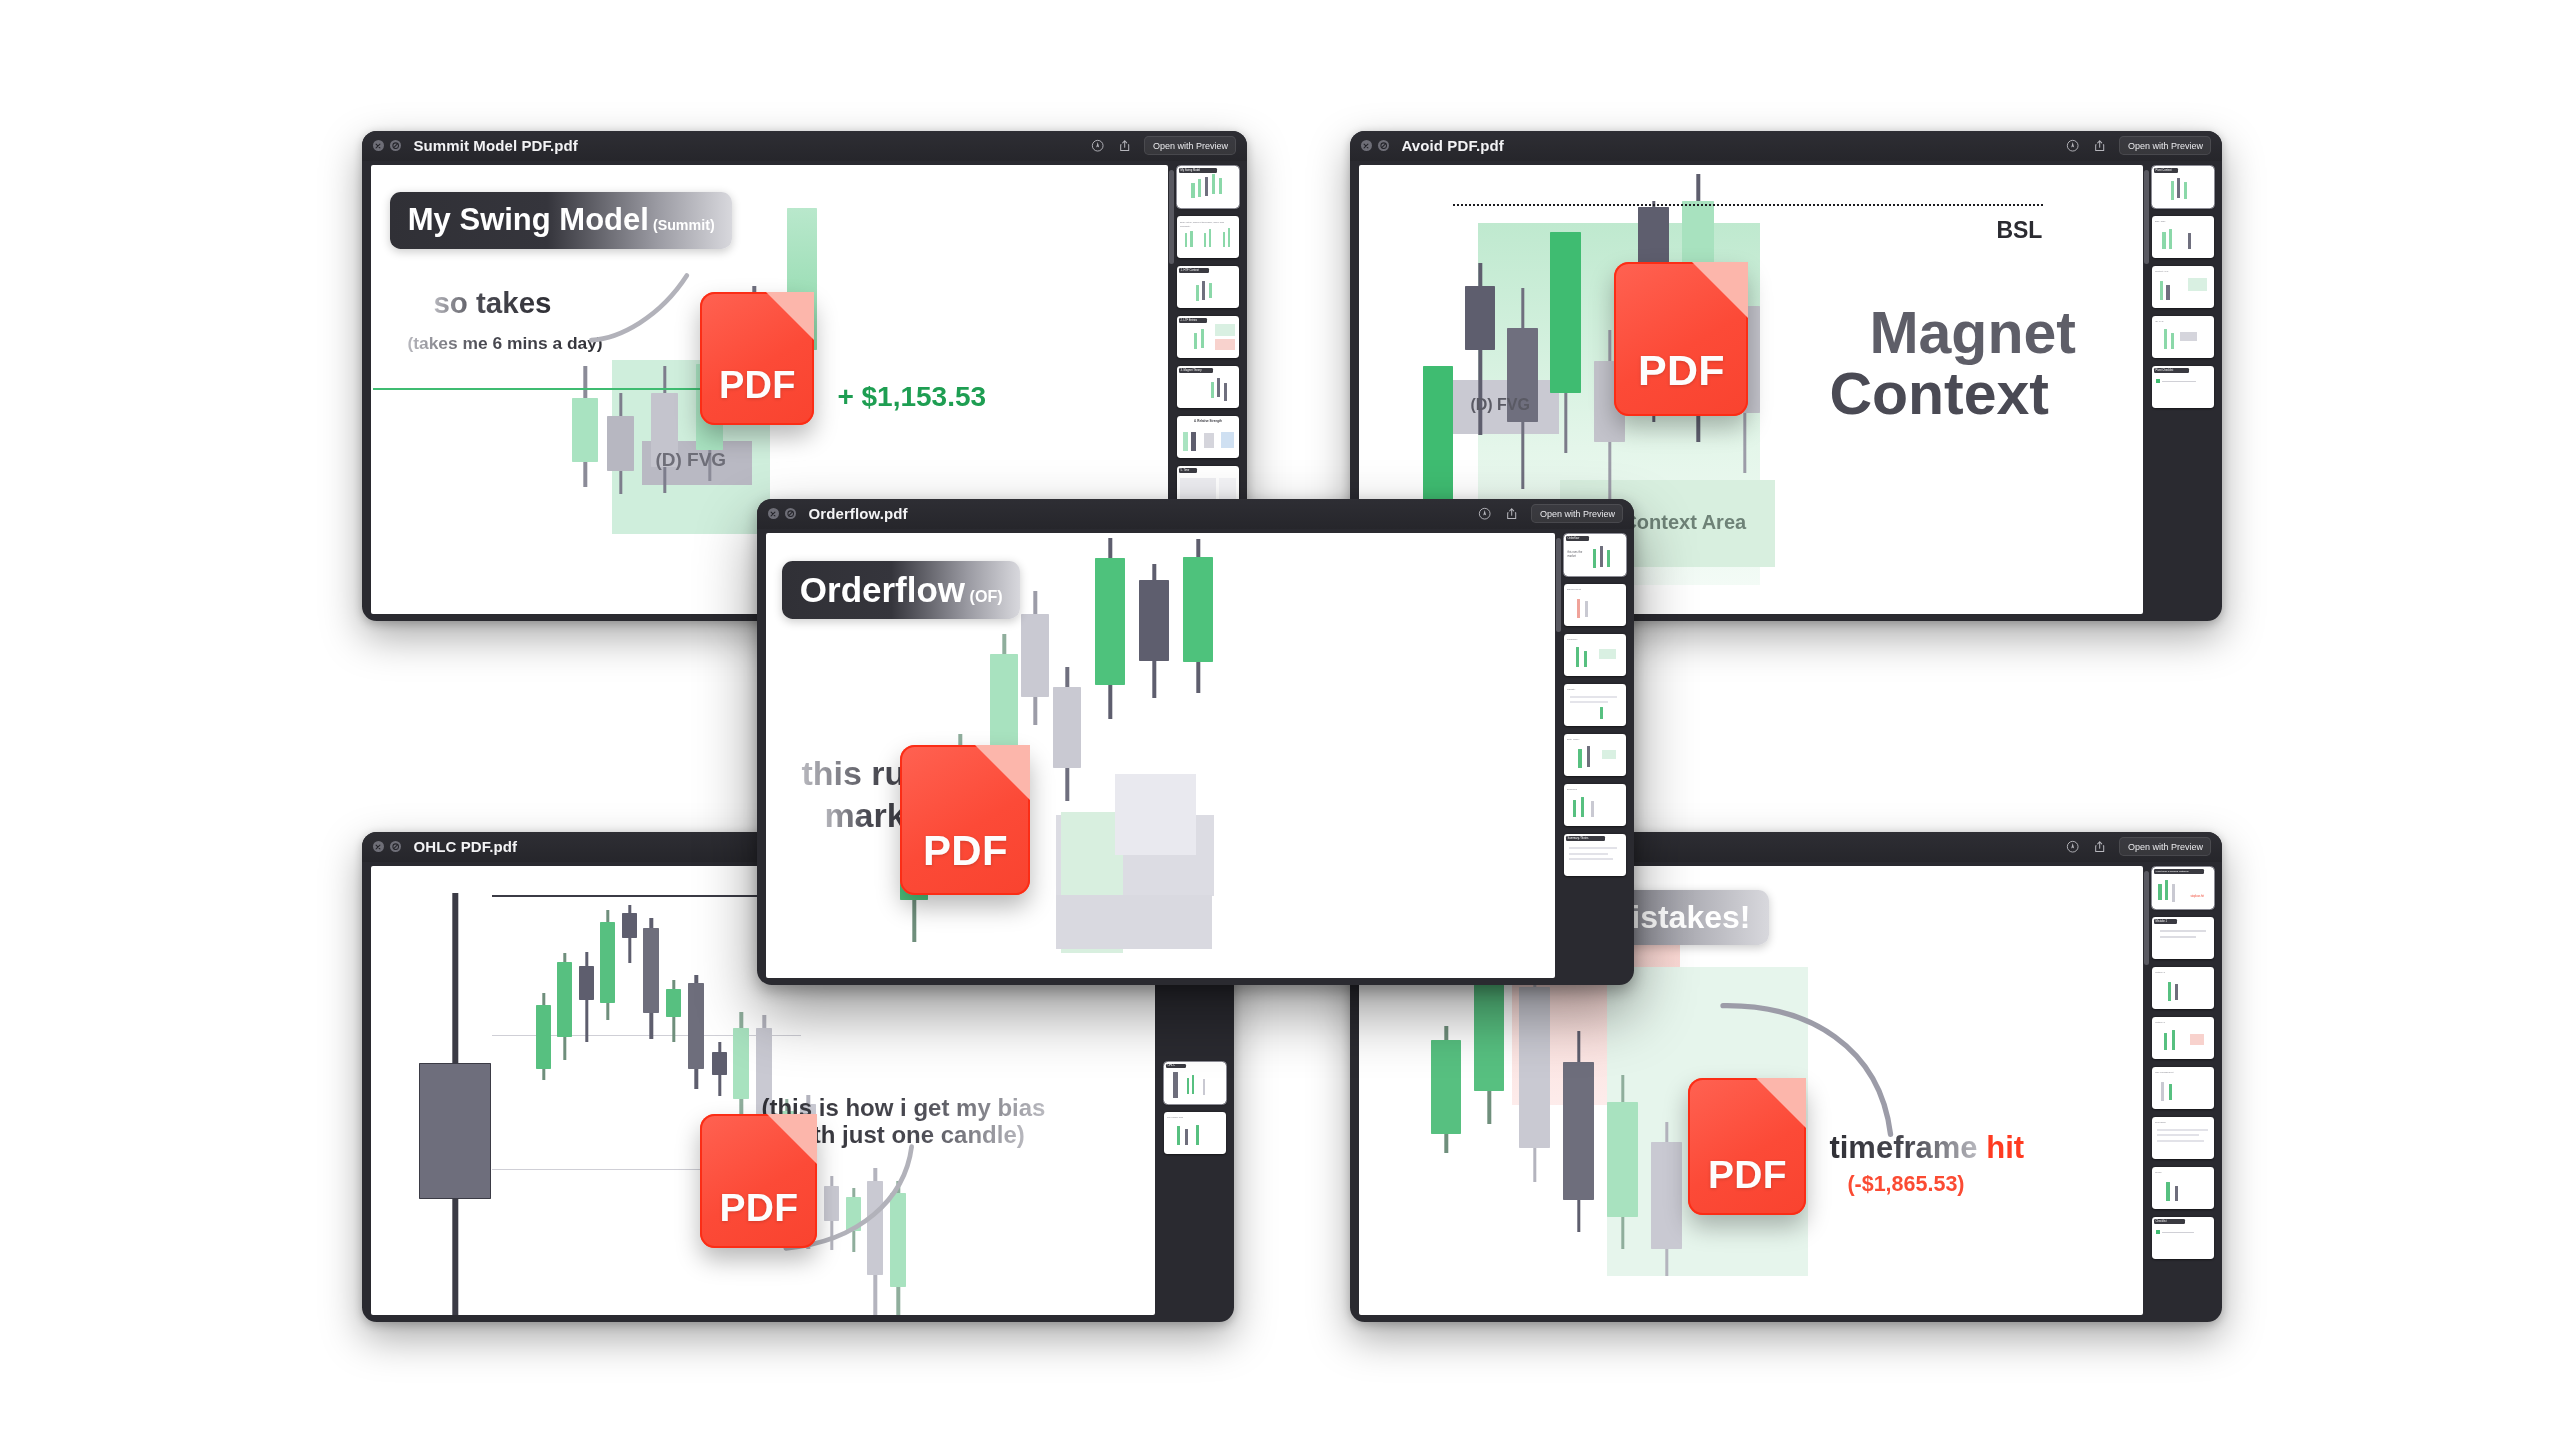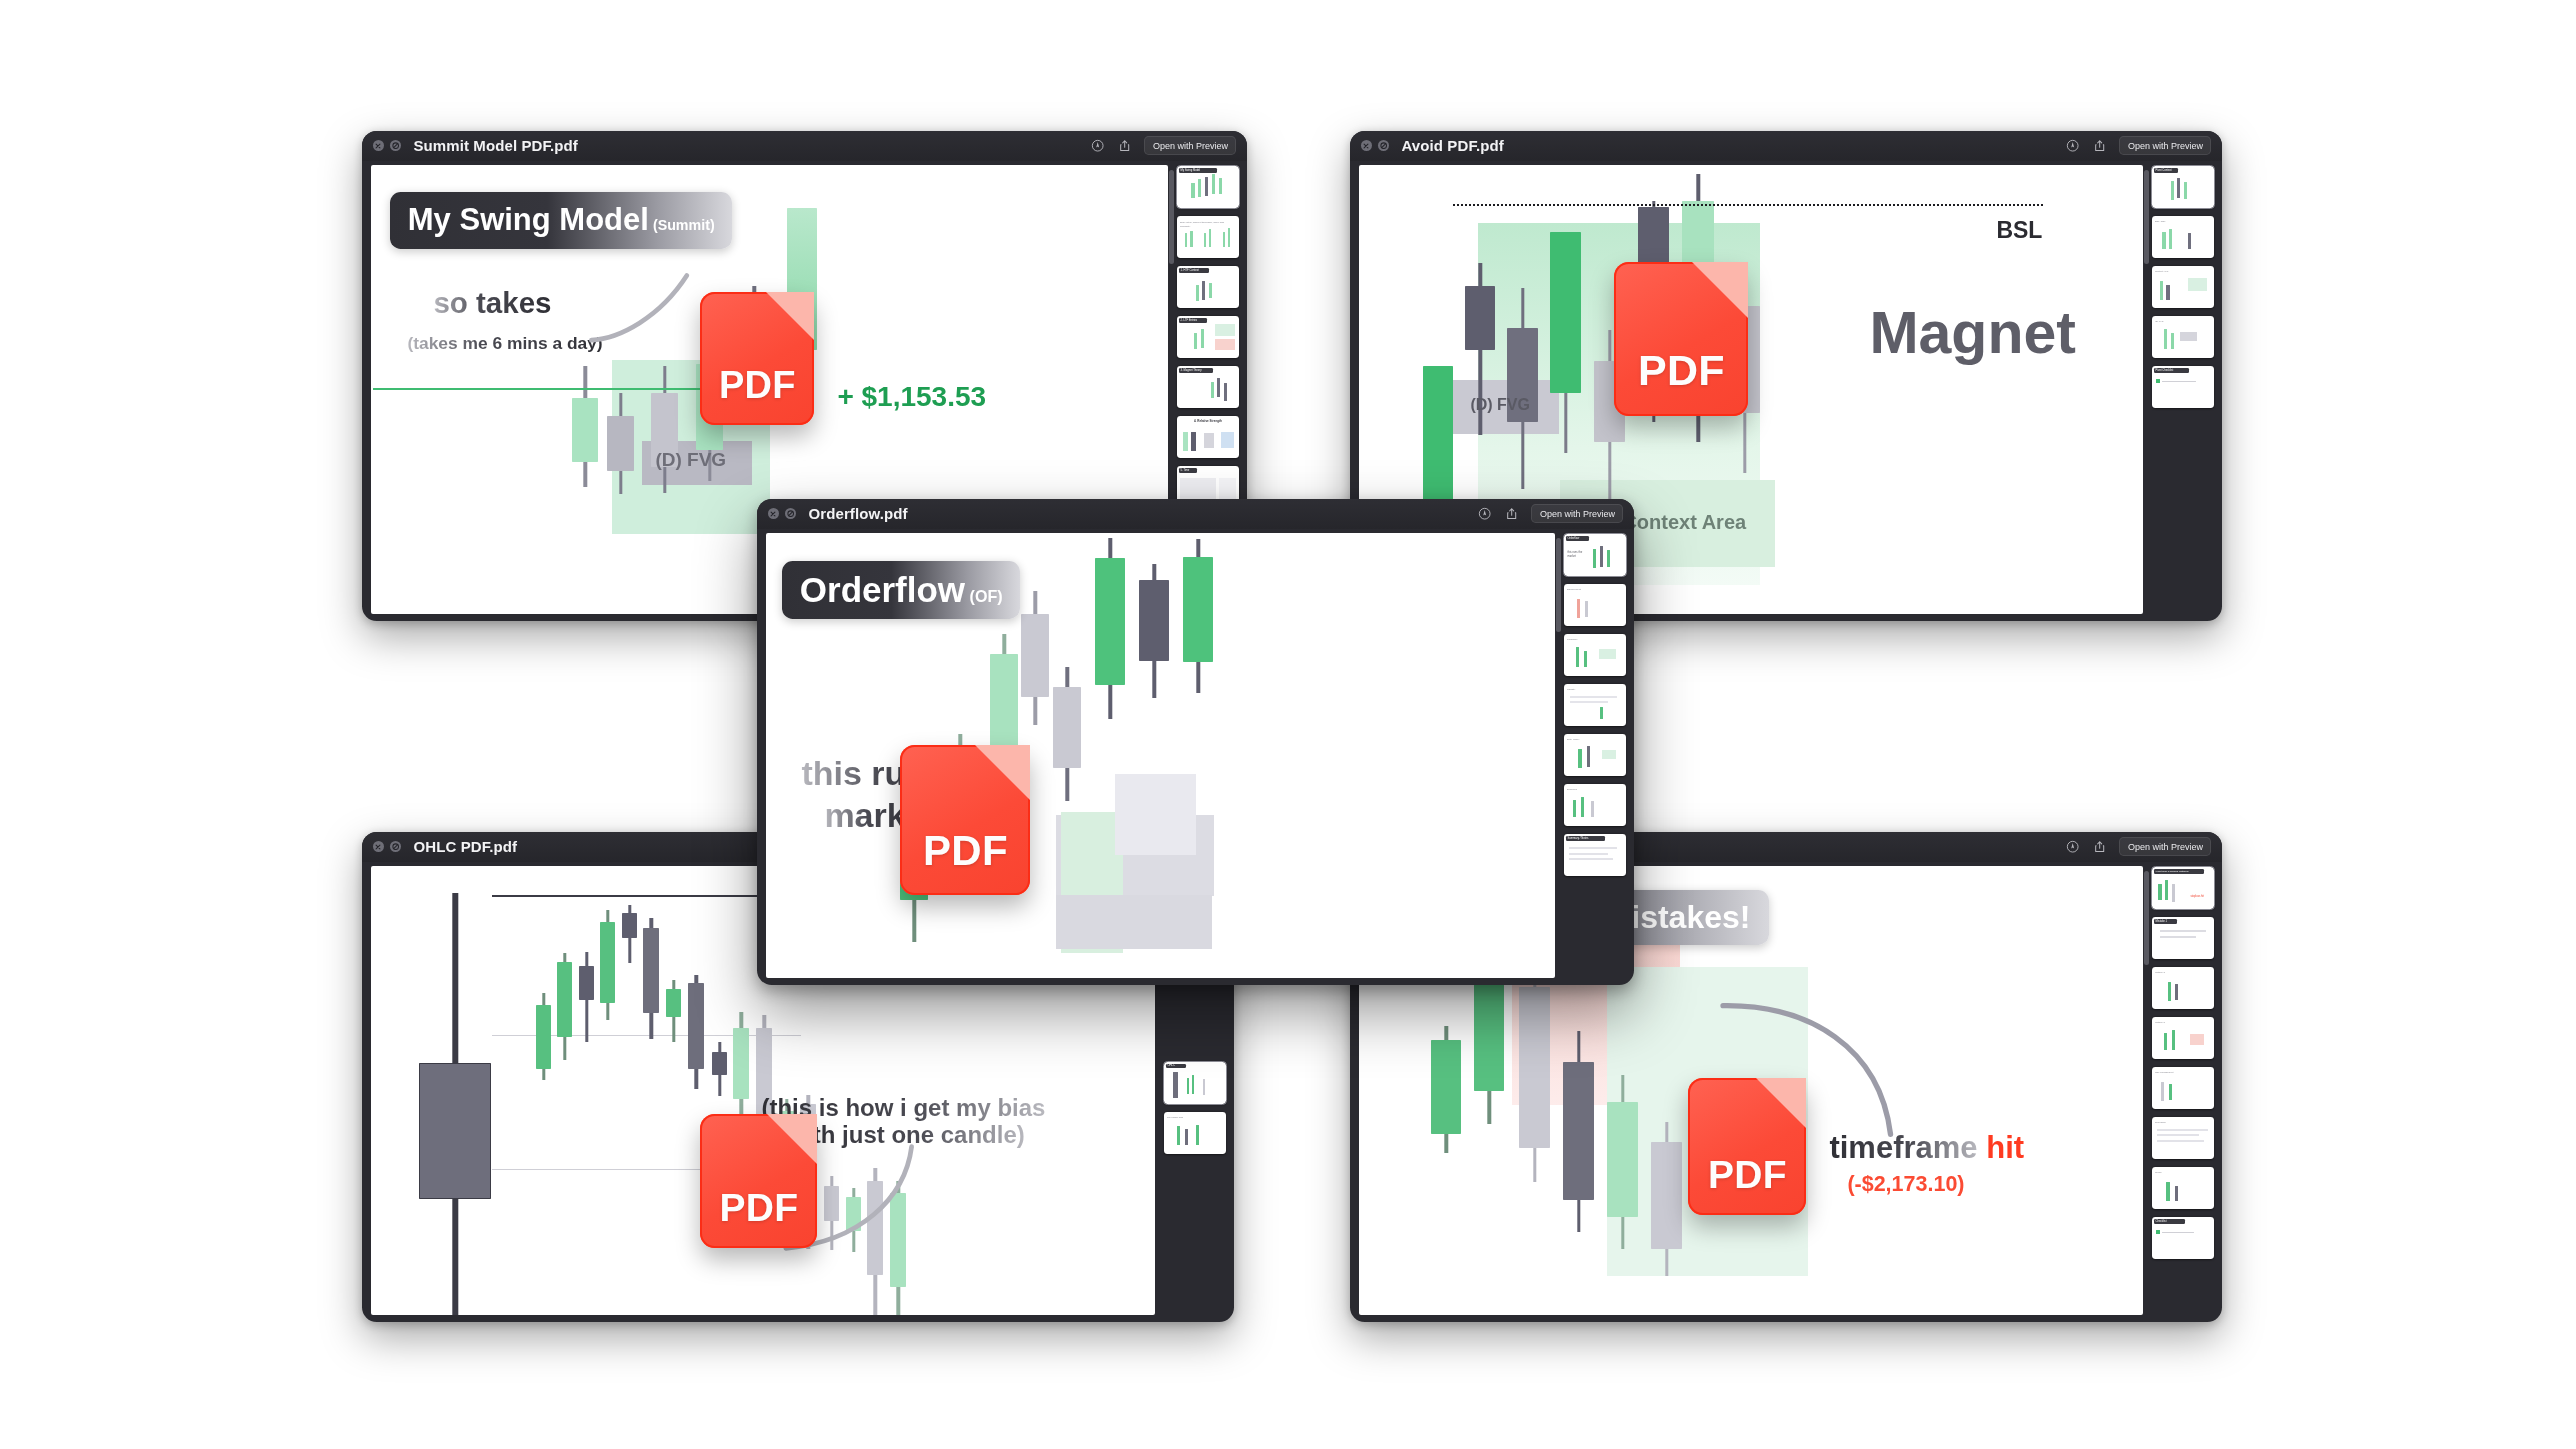--- a/index.html
+++ b/index.html
@@ -309,20 +309,21 @@
           <div class="wick" style="top:0;height:201px;background:#9c9ca8;"></div>
           <div class="body" style="top:34px;height:107px;background:#c3c3cb;"></div>
           </div>
 
         <div class="dotted" style="left:94px;top:39px;width:590px;"></div>
       </div>
 
       <div class="bsl" style="left:637px;top:52px;font-size:23px;">BSL</div>
 
       <div class="note" style="left:510px;top:134px;font-size:59px;color:#5e5e68;">Magnet</div>
+      <div class="note" style="left:470px;top:195px;font-size:59px;color:#4a4a54;">Context</div>
 
       <div class="note" style="left:111px;top:231px;font-size:16px;color:#5a5a64;">(D) FVG</div>
       <div class="note" style="left:263px;top:346px;font-size:20px;color:#6e8277;">Context Area</div>
 
       <div class="pdf" style="left:255px;top:97px;width:134px;height:154px;">
         <div class="sheet"></div>
         <svg class="fold" width="56" height="56" viewBox="0 0 84 84">
           <path d="M0 0 H84 V84 Z" fill="#fcb6ab"></path>
         </svg>
         <div class="lbl" style="font-size:43px;">PDF</div>
@@ -589,21 +590,21 @@
       </div>
 
       <svg class="curve" style="left:356px;top:134px;" width="201" height="148" viewBox="0 0 300 220">
         <path d="M12 8 C 140 6, 246 70, 262 200" fill="none" stroke="#9c9ca8" stroke-width="8" stroke-linecap="round"></path>
       </svg>
 
       <div class="note" style="left:470px;top:264px;font-size:31px;">
         <span class="fade-l">timeframe</span>
         <span style="color:#ff3b21;">hit</span>
       </div>
-      <div class="note" style="left:488px;top:306px;font-size:21.5px;color:#fb4b33;">(-$2,173.10)</div>
+      <div class="note" style="left:488px;top:306px;font-size:21.5px;color:#fb4b33;">(-$1,865.53)</div>
 
       <div class="pdf" style="left:329px;top:212px;width:118px;height:137px;">
         <div class="sheet"></div>
         <svg class="fold" width="50" height="50" viewBox="0 0 74 74">
           <path d="M0 0 H74 V74 Z" fill="#fcb6ab"></path>
         </svg>
         <div class="lbl" style="font-size:39px;">PDF</div>
       </div>
     </div>
 

